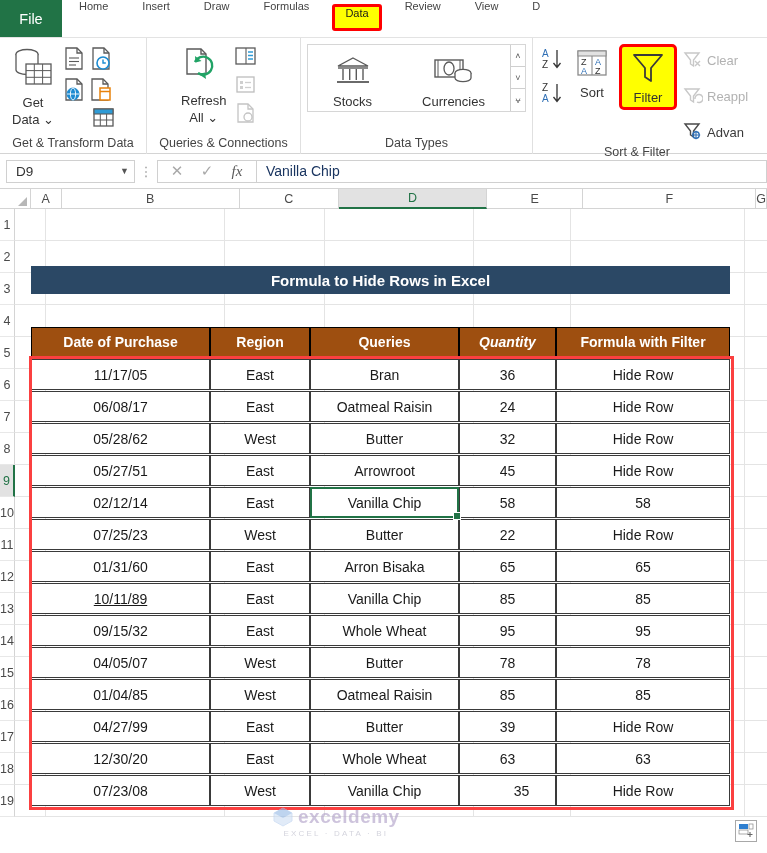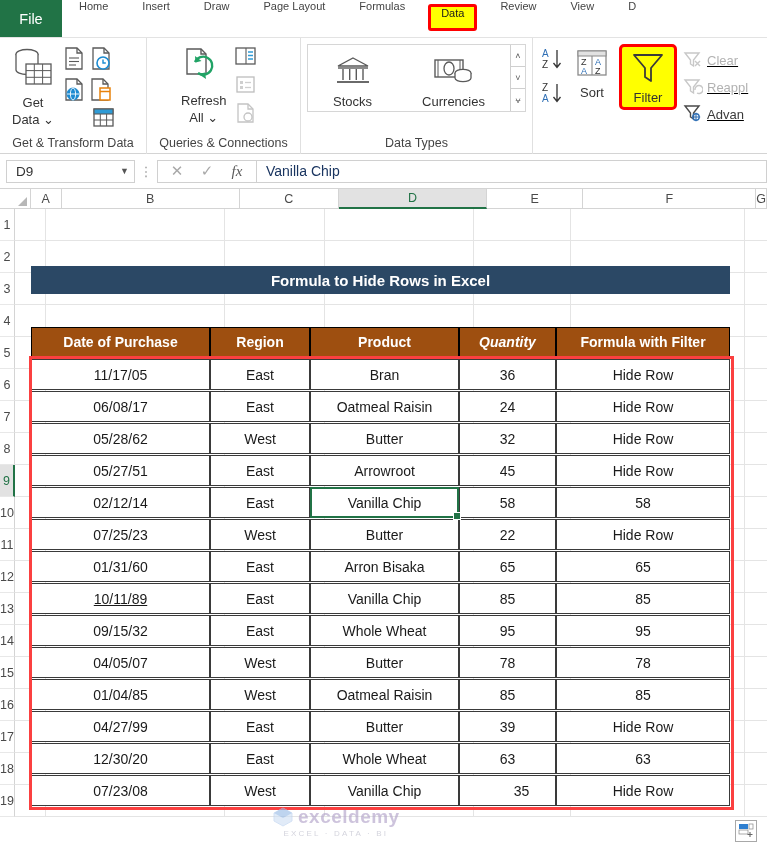--- a/index.html
+++ b/index.html
@@ -227,23 +227,20 @@
       <span>File</span>
     </div>
   <div class="tab">
       <span>Home</span>
     </div>
   <div class="tab">
       <span>Insert</span>
     </div>
   <div class="tab">
       <span>Draw</span>
-    </div>
-  <div class="tab">
-      <span>Page Layout</span>
     </div>
   <div class="tab">
       <span>Formulas</span>
     </div>
   <div class="tab hl">
       <span>Data</span>
     </div>
   <div class="tab">
       <span>Review</span>
     </div>
@@ -454,21 +451,21 @@
         <div class="bigbtn" style="padding:2px 2px 2px 2px;">
           <span class="ico">
             <svg width="36" height="34" viewBox="0 0 36 34">
               <path d="M4 4 H32 L21 17 V30 L15 26 V17 Z" fill="#ffff00" stroke="#3a3a3a" stroke-width="1.8" stroke-linejoin="round"></path>
             </svg>
           </span>
           <span class="lbl">Filter</span>
         </div>
       </div>
 
-      <div style="display:flex; flex-direction:column; padding-top:6px; gap:2px;text-decoration:underline;">
+      <div style="display:flex; flex-direction:column; padding-top:6px; gap:11px;">
         <div class="miniitem dimtxt">
           <span class="ico">
             <svg width="20" height="18" viewBox="0 0 20 18">
               <path d="M2 3 H16 L10.5 10 V16 L7.5 14 V10 Z" fill="none" stroke="#c8c8c8" stroke-width="1.4"></path>
               <path d="M12 11 l5 5 M17 11 l-5 5" stroke="#c8c8c8" stroke-width="1.4"></path>
             </svg>
           </span>
           <span>Clear</span>
         </div>
         <div class="miniitem dimtxt">
@@ -485,20 +482,21 @@
             <svg width="20" height="18" viewBox="0 0 20 18">
               <path d="M2 2 H16 L10.5 9 V15 L7.5 13 V9 Z" fill="none" stroke="#4a4a4a" stroke-width="1.4"></path>
               <circle cx="13" cy="13" r="3.2" fill="none" stroke="#2f6fb5" stroke-width="1.4"></circle>
               <path d="M13 8.8 v8.4 M8.8 13 h8.4" stroke="#2f6fb5" stroke-width="1.1"></path>
             </svg>
           </span>
           <span>Advan</span>
         </div>
       </div>
     </div>
+    <div class="rgroup-label" style="width:232px; margin-left:-12px;">Sort &amp; Filter</div>
   </div>
 </div>
 
 <div class="fbar">
   <div class="namebox">
     <span>D9</span>
     <span style="font-size:9px; color:#555;">▼</span>
   </div>
   <div class="fdots">⋮</div>
   <div class="fbtns">
@@ -718,21 +716,21 @@
           <div class="gc" style="width: 40px; flex: 1 1 0%;"></div>
         </div>
       </div>
   </div>
 </div>
 
 <div id="sheet-layer">
     <div class="sheet-title" style="left: 31px; top: 266px; width: 699px; height: 28px;">Formula to Hide Rows in Excel</div>
     <div class="thead-cell" style="left: 31px; top: 327px; width: 179px; height: 30px;">Date of Purchase</div>
     <div class="thead-cell" style="left: 210px; top: 327px; width: 100px; height: 30px;">Region</div>
-    <div class="thead-cell" style="left: 310px; top: 327px; width: 149px; height: 30px;">Product</div>
+    <div class="thead-cell" style="left: 310px; top: 327px; width: 149px; height: 30px;">Queries</div>
     <div class="thead-cell" style="left: 459px; top: 327px; width: 97px; height: 30px; font-style: italic;">Quantity</div>
     <div class="thead-cell" style="left: 556px; top: 327px; width: 174px; height: 30px;">Formula with Filter</div>
     <div class="dcell" style="left: 31px; top: 359px; width: 179px; height: 31px;">11/17/05</div>
     <div class="dcell" style="left: 210px; top: 359px; width: 100px; height: 31px;">East</div>
     <div class="dcell" style="left: 310px; top: 359px; width: 149px; height: 31px;">Bran</div>
     <div class="dcell" style="left: 459px; top: 359px; width: 97px; height: 31px;">36</div>
     <div class="dcell" style="left: 556px; top: 359px; width: 174px; height: 31px;">Hide Row</div>
     <div class="dcell" style="left: 31px; top: 391px; width: 179px; height: 31px;">06/08/17</div>
     <div class="dcell" style="left: 210px; top: 391px; width: 100px; height: 31px;">East</div>
     <div class="dcell" style="left: 310px; top: 391px; width: 149px; height: 31px;">Oatmeal Raisin</div>

